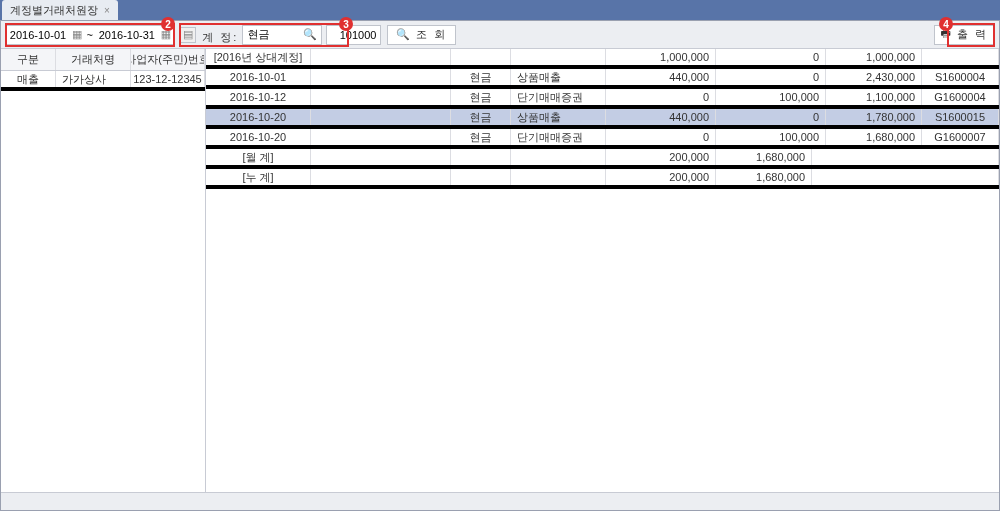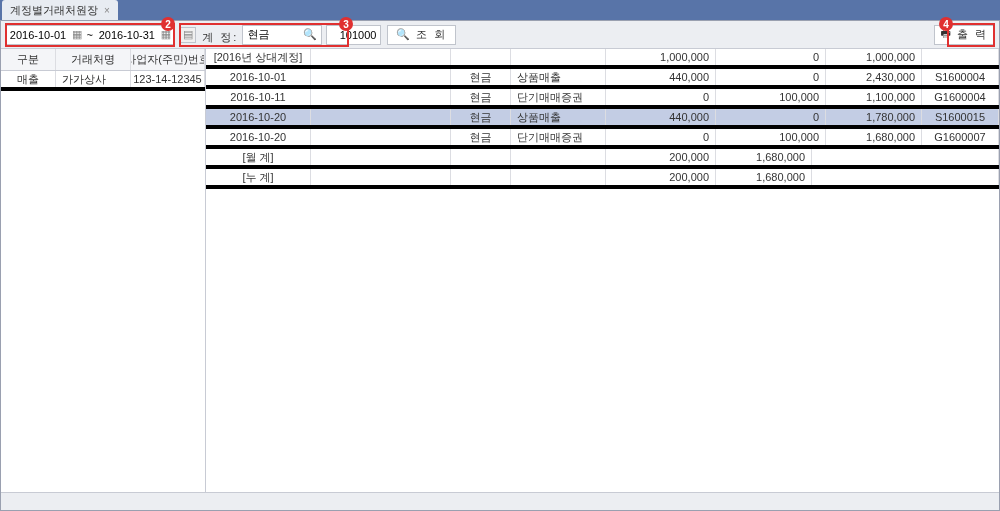--- a/index.html
+++ b/index.html
@@ -289,21 +289,21 @@
       <div class="left-pane">
         <div class="thead">
           <div class="l-c1">구분</div>
           <div class="l-c2">거래처명</div>
           <div class="l-c3">사업자(주민)번호</div>
         </div>
         <div id="left-body">
             <div class="trow">
               <div class="l-c1">매출</div>
               <div class="l-c2 txt-l">가가상사</div>
-              <div class="l-c3">123-14-12345</div>
+              <div class="l-c3">123-12-12345</div>
             </div>
           </div>
       </div>
 
       <div class="right-pane">
         <div id="right-body">
             <div class="trow">
               <div class="r-c1">[2016년 상대계정]</div>
               <div class="r-c2 txt-l"></div>
               <div class="r-c3"></div>
@@ -317,21 +317,21 @@
               <div class="r-c1">2016-10-01</div>
               <div class="r-c2 txt-l"></div>
               <div class="r-c3">현금</div>
               <div class="r-c4 txt-l">상품매출</div>
               <div class="r-c5 num">440,000</div>
               <div class="r-c6 num">0</div>
               <div class="r-c7 num">2,430,000</div>
               <div class="r-c8">S1600004</div>
             </div>
             <div class="trow">
-              <div class="r-c1">2016-10-11</div>
+              <div class="r-c1">2016-10-12</div>
               <div class="r-c2 txt-l"></div>
               <div class="r-c3">현금</div>
               <div class="r-c4 txt-l">단기매매증권</div>
               <div class="r-c5 num">0</div>
               <div class="r-c6 num">100,000</div>
               <div class="r-c7 num">1,100,000</div>
               <div class="r-c8">G1600004</div>
             </div>
             <div class="trow sel">
               <div class="r-c1">2016-10-20</div>

